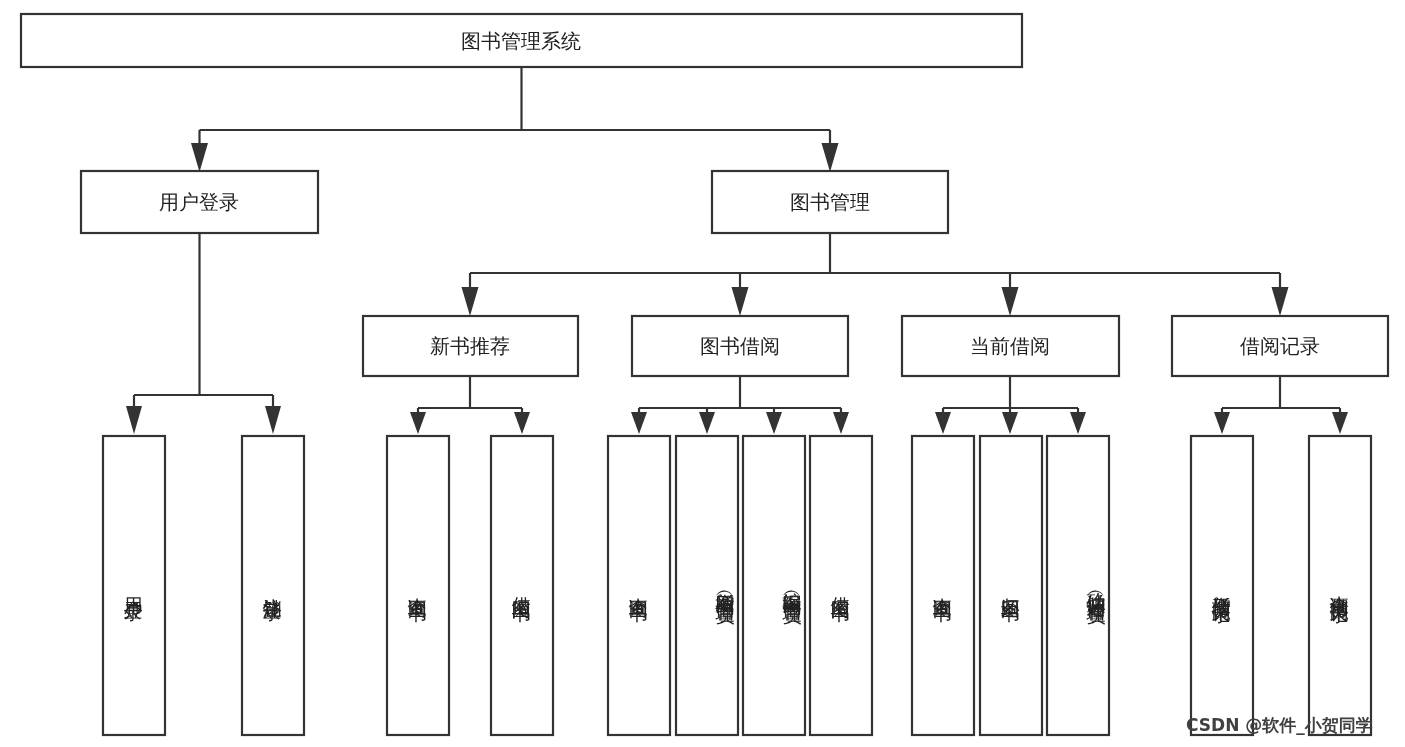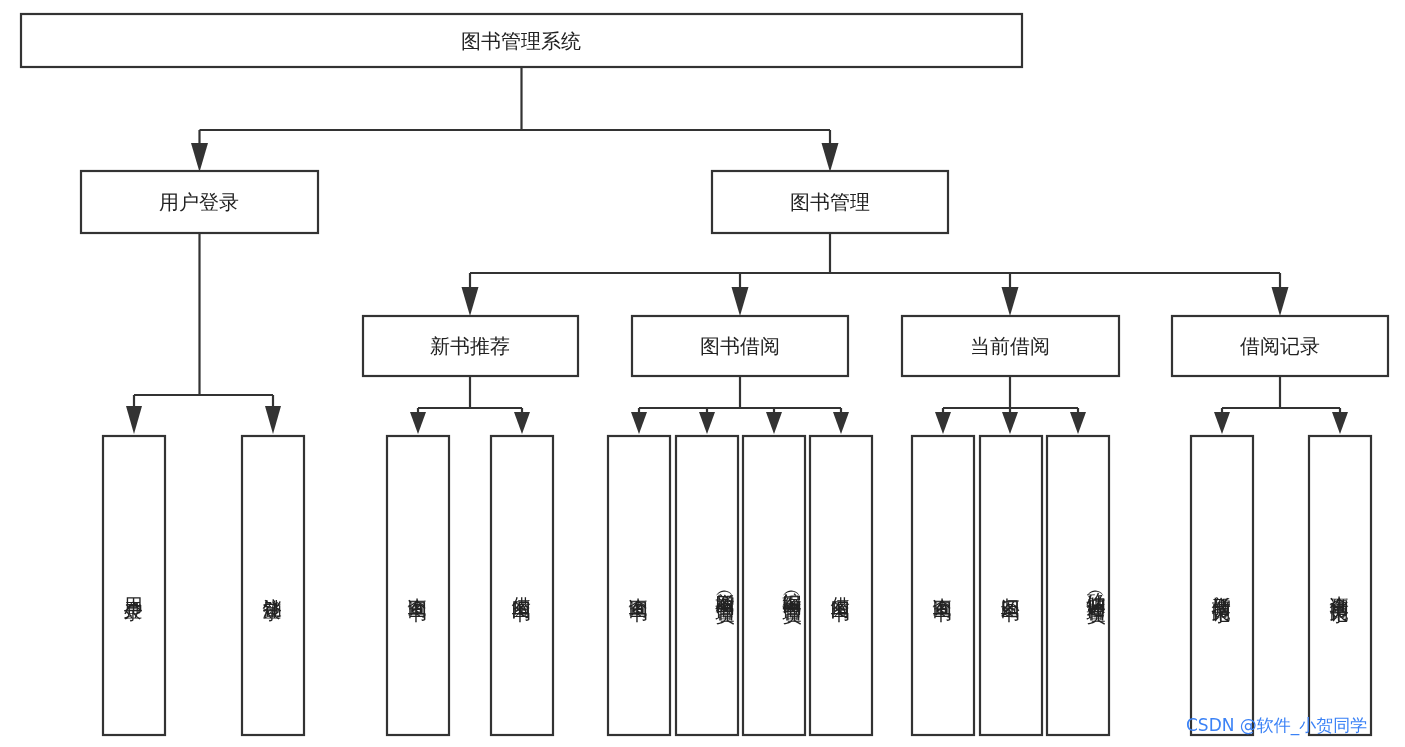--- a/index.html
+++ b/index.html
@@ -62,24 +62,25 @@
     letter-spacing: 2px;
     display: flex;
     align-items: center;
     justify-content: center;
     pointer-events: none;
   }
   .watermark {
     position: absolute;
     font-family: "DejaVu Sans", "Liberation Sans", sans-serif;
     font-size: 17px;
-    color: #3b82f6;
+    color: #404040;
     white-space: nowrap;
     left: 1186px;
     top: 714px;
+    font-weight: bold;
   }
 </style>
 </head>
 <body>
 
 <div id="diagram-root">
 
   <svg id="diagram-svg" viewBox="0 0 1405 747">
 
     <g>

